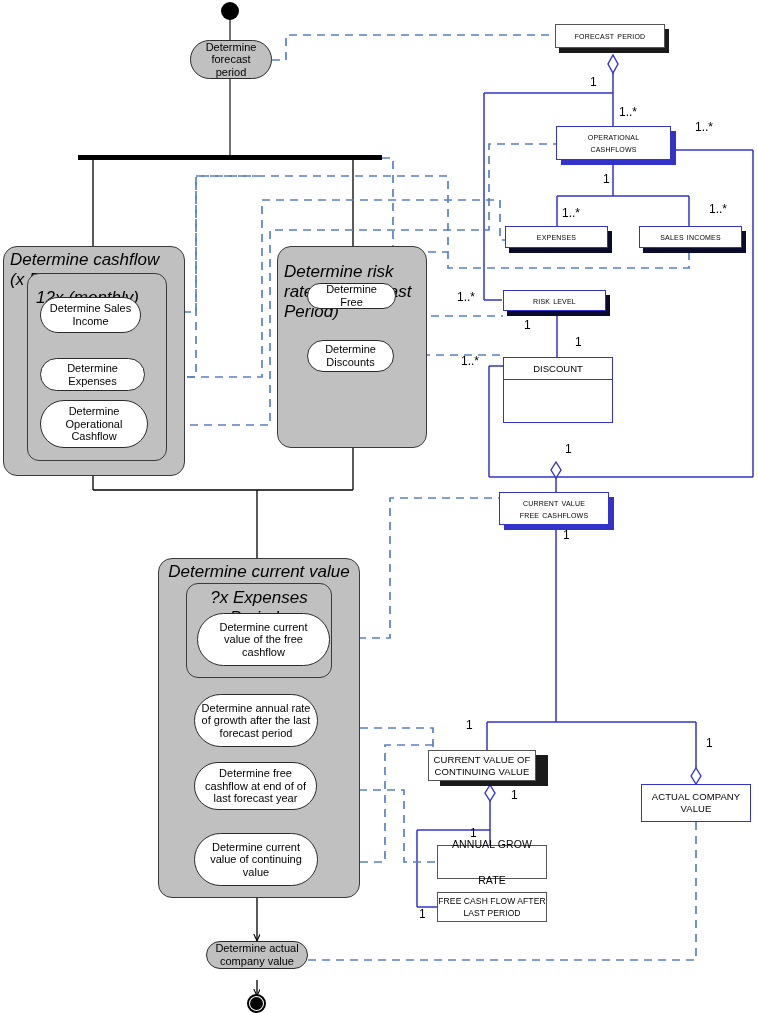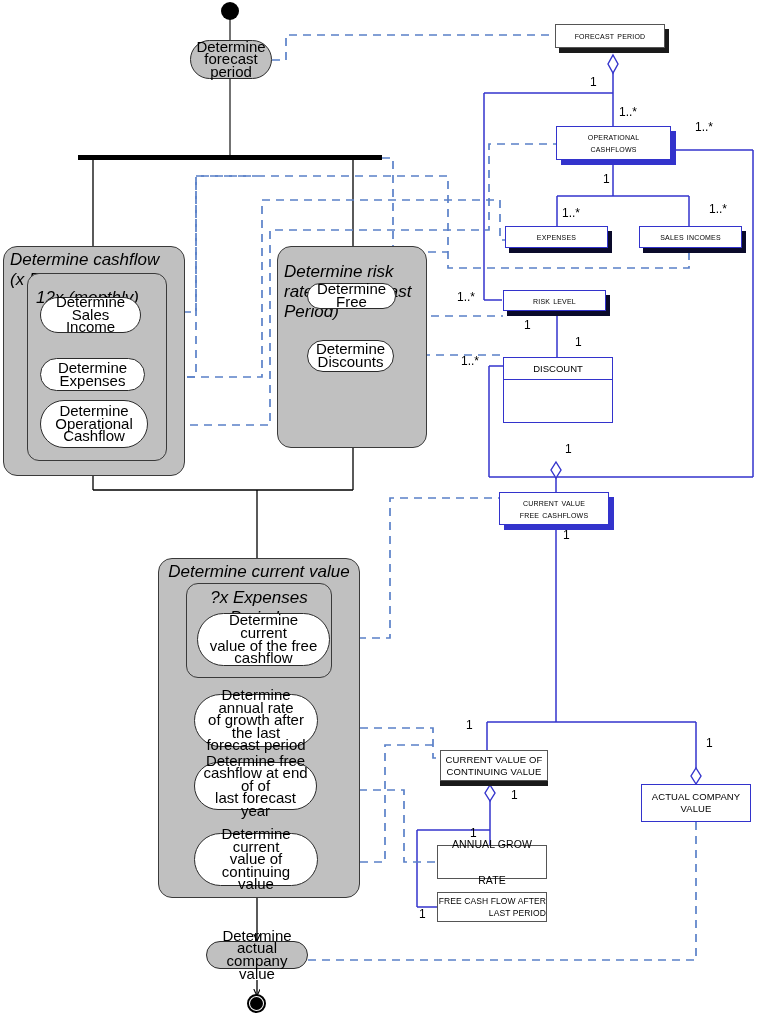--- a/index.html
+++ b/index.html
@@ -24,21 +24,21 @@
   .act-group-title {
     position:absolute; font-size:17px; line-height:20px; color:#000;
     white-space:pre-wrap;
     font-style:italic;
   }
   .act-group-title.center { text-align:center; }
 
   .action {
     position:absolute; background:#ffffff; border:1.3px solid #2b2b2b;
     border-radius:999px; display:flex; align-items:center; justify-content:center;
-    text-align:center; font-size:15px; line-height:12.6px; padding:2px 6px;
+    text-align:center; font-size:11px; line-height:12.6px; padding:2px 6px;
   }
   .action.gray { background:#c0c0c0; }
 
   .node-dot { position:absolute; border-radius:50%; background:#000; }
   .node-end-ring {
     position:absolute; border-radius:50%; background:#fff; border:2.2px solid #000;
   }
   .node-end-core { position:absolute; border-radius:50%; background:#000; }
 
   
@@ -268,36 +268,36 @@
     <div class="compart" style="border-bottom:1.4px solid #3333cc; font-size:9.5px; padding:5px 2px;">DISCOUNT</div>
   </div>
 
   <div class="cls-shadow" style="left:504px; top:497px; width:110px; height:33px; background:#3333cc;"></div>
   <div class="cls" style="left:499px; top:492px; width:110px; height:33px; border:1.6px solid #3333cc;">
     <div class="cname">Current Value</div>
     <div class="cname">Free Cashflows</div>
   </div>
 
   <div class="cls-shadow" style="left:440px; top:755px; width:108px; height:31px; background:#1a1a1a;"></div>
-  <div class="cls plaincaps" style="left:440px; top:750px; width:108px; height:31px; border:1.4px solid #555;">
+  <div class="cls plaincaps" style="left:428px; top:750px; width:108px; height:31px; border:1.4px solid #555;">
     <div class="cname" style="font-size:9.5px;">CURRENT VALUE OF</div>
     <div class="cname" style="font-size:9.5px;">CONTINUING VALUE</div>
   </div>
 
   <div class="cls plaincaps" style="left:641px; top:784px; width:110px; height:38px; border:1.4px solid #3333cc;">
     <div class="cname" style="font-size:9.5px;">ACTUAL COMPANY</div>
     <div class="cname" style="font-size:9.5px;">VALUE</div>
   </div>
 
   <div class="cls plaincaps" style="left:437px; top:845px; width:110px; height:34px; border:1.6px solid #555;text-align:right;">
     <div class="cname" style="font-size:10.5px;">ANNUAL GROW</div>
     <div class="cname" style="font-size:10.5px;margin-top:24px;">RATE</div>
   </div>
 
-  <div class="cls plaincaps" style="left:437px; top:892px; width:110px; height:30px; border:1.6px solid #555;align-items:flex-end;">
+  <div class="cls plaincaps" style="left:437px; top:892px; width:110px; height:30px; border:1.6px solid #555;">
     <div class="cname" style="font-size:8.5px;">FREE CASH FLOW AFTER</div>
     <div class="cname" style="font-size:8.5px;">LAST PERIOD</div>
   </div>
 
   <div class="mult" style="left:590px; top:76px;">1</div>
   <div class="mult" style="left:619px; top:106px;">1..*</div>
   <div class="mult" style="left:695px; top:121px;">1..*</div>
   <div class="mult" style="left:603px; top:173px;">1</div>
   <div class="mult" style="left:562px; top:207px;">1..*</div>
   <div class="mult" style="left:709px; top:203px;">1..*</div>

